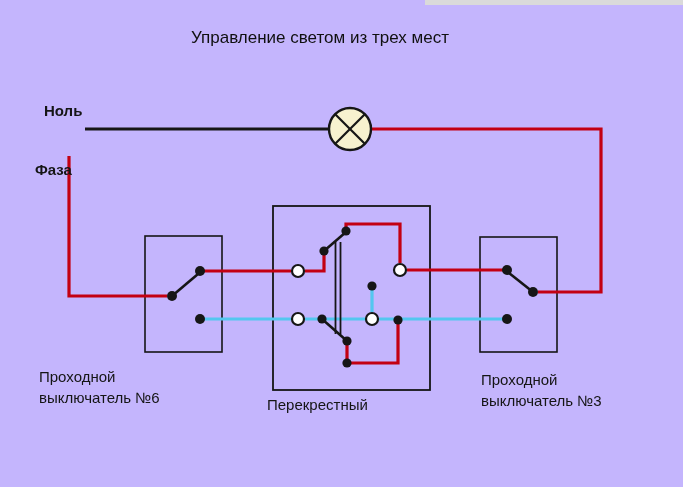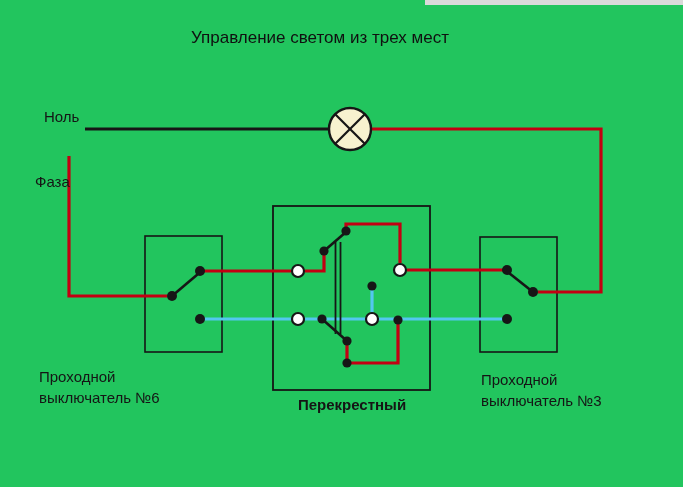--- a/index.html
+++ b/index.html
@@ -1,24 +1,24 @@
 <!DOCTYPE html>
 <html><head>
 <meta charset="utf-8">
 <style>
   html,body{margin:0;padding:0;background:#ffffff;}
   .stage{
-    position:relative;width:683px;height:487px;background:#22c55e;
+    position:relative;width:683px;height:487px;background:#c4b5fd;
     font-family:"Liberation Sans", sans-serif;overflow:hidden;
   }
   .stage svg{position:absolute;left:0;top:0;}
   .lbl{position:absolute;color:#151515;font-size:15px;line-height:21px;white-space:nowrap;}
   .title{font-size:17px;color:#101010;text-align:center;}
   .caption{font-size:15px;}
-  .caption.center{text-align:center;font-weight:bold;}
+  .caption.center{}
   .watermark{position:absolute;top:0;right:0;width:258px;height:5px;background:#dadada;}
 </style>
 </head>
 <body>
 
 <div class="stage">
 
   <svg width="683" height="487" viewBox="0 0 683 487">
 
     <rect x="145" y="236" width="77" height="116" fill="none" stroke="#161616" stroke-width="1.6"></rect>
@@ -69,23 +69,23 @@
     <circle cx="298" cy="271" r="6" fill="#ffffff" stroke="#161616" stroke-width="2.2"></circle>
     <circle cx="298" cy="319" r="6" fill="#ffffff" stroke="#161616" stroke-width="2.2"></circle>
     <circle cx="400" cy="270" r="6" fill="#ffffff" stroke="#161616" stroke-width="2.2"></circle>
     <circle cx="372" cy="319" r="6" fill="#ffffff" stroke="#161616" stroke-width="2.2"></circle>
   </svg>
 
   <div class="watermark"></div>
 
   <div class="lbl title" style="left:130px;top:27px;width:380px;">Управление светом из трех мест</div>
 
-  <div class="lbl" style="left:44px;top:106px;">Ноль</div>
+  <div class="lbl" style="left:44px;top:100px;font-weight:bold;">Ноль</div>
 
-  <div class="lbl" style="left:35px;top:171px;">Фаза</div>
+  <div class="lbl" style="left:35px;top:159px;font-weight:bold;">Фаза</div>
 
   <div class="lbl caption" style="left:39px;top:366px;">
     <div>Проходной</div>
     <div>выключатель №6</div>
   </div>
 
   <div class="lbl caption center" style="left:267px;top:394px;width:170px;">
     <div>Перекрестный</div>
   </div>
 

